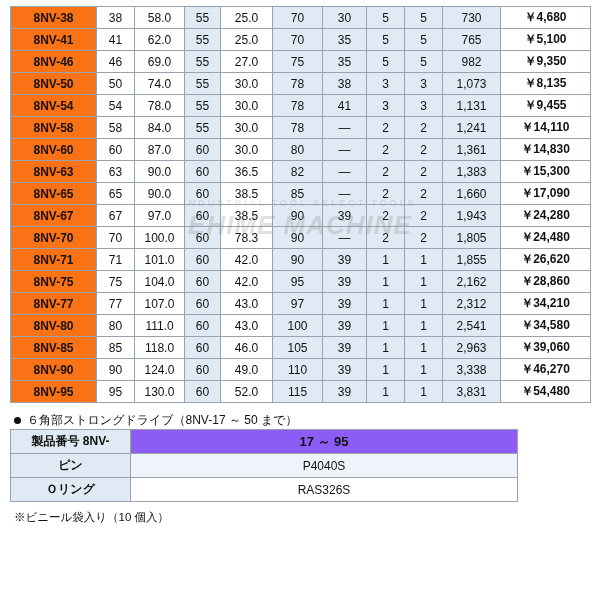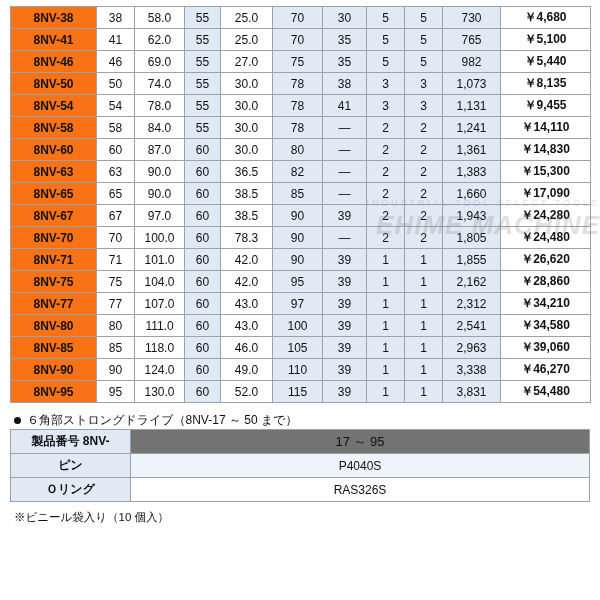--- a/index.html
+++ b/index.html
@@ -23,21 +23,21 @@
     box-sizing: border-box;
     padding: 6px 10px 0 10px;
   }
 
   
   .watermark {
     position: absolute;
     left: 0;
     top: 198px;
     width: 600px;
-    text-align: right;
+    text-align: center;
     font-size: 26px;
     letter-spacing: 1px;
     color: rgba(120, 120, 120, 0.22);
     font-weight: bold;
     font-style: italic;
     pointer-events: none;
     user-select: none;
     white-space: nowrap;
   }
   .watermark .wm-small {
@@ -112,38 +112,38 @@
   .sq {
     display: inline-block;
     width: 9px;
     height: 9px;
     background: #111;
     margin-right: 5px;
   }
 
   table.ring {
     border-collapse: collapse;
-    width: 580px;
+    width: 508px;
     table-layout: fixed;
   }
   table.ring td {
     border: 1px solid #9aa3ad;
     height: 23px;
     font-size: 12px;
     text-align: center;
     padding: 0 4px;
   }
   table.ring td.hdr {
     background: #dfeaf5;
     font-weight: bold;
     width: 120px;
   }
   table.ring td.val-head {
-    background: #737373;
-    font-weight: normal;
+    background: #8b5cf6;
+    font-weight: bold;
     font-size: 13px;
   }
   table.ring td.val {
     background: #ffffff;
   }
   table.ring tr.alt td.val {
     background: #eef4fa;
     margin-top: 39px;
   }
 
@@ -207,21 +207,21 @@
           <td class="code">8NV-46</td>
           <td class="num plain">46</td>
           <td class="num plain">69.0</td>
           <td class="num shade">55</td>
           <td class="num plain">27.0</td>
           <td class="num shade">75</td>
           <td class="num shade">35</td>
           <td class="num shade">5</td>
           <td class="num shade">5</td>
           <td class="num shade">982</td>
-          <td class="price">￥5,440</td>
+          <td class="price">￥9,350</td>
         </tr>
         <tr>
           <td class="code">8NV-50</td>
           <td class="num plain">50</td>
           <td class="num plain">74.0</td>
           <td class="num shade">55</td>
           <td class="num plain">30.0</td>
           <td class="num shade">78</td>
           <td class="num shade">38</td>
           <td class="num shade">3</td>

